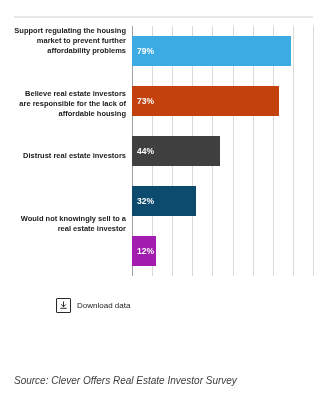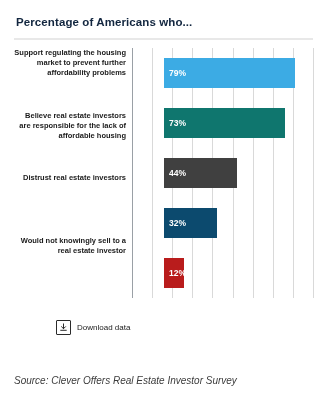--- a/index.html
+++ b/index.html
@@ -68,21 +68,20 @@
     position: absolute;
     inset: 0;
     display: flex;
     flex-direction: column;
   }
   .row {
     flex: 1 1 0;
     display: flex;
     align-items: center;
     position: relative;
-    padding-left: 32px;
   }
   .bar {
     height: 30px;
     position: relative;
     display: flex;
     align-items: center;
   }
   .bar-label {
     font-size: 8.5px;
     font-weight: bold;
@@ -141,21 +140,20 @@
     font-size: 10px;
     color: #3c3c3c;
     font-style: italic;
   }
 </style>
 </head>
 <body>
 
 <div class="page">
 
-  <div class="title">Percentage of Americans who...</div>
   <div class="rule"></div>
 
   <div class="chart">
 
     <div class="cat-labels">
       <div class="cat-cell">
         <div class="cat-text">Support regulating the housing market to prevent further affordability problems</div>
       </div>
       <div class="cat-cell">
         <div class="cat-text">Believe real estate investors are responsible for the lack of affordable housing</div>
@@ -182,36 +180,36 @@
           <div class="gridline" style="left: 88.8889%;"></div>
           <div class="gridline" style="left: 100%;"></div>
         </div>
       <div class="rows">
         <div class="row">
           <div class="bar" style="width: 87.7778%; background: rgb(60, 171, 228);">
             <span class="bar-label">79%</span>
           </div>
         </div>
         <div class="row">
-          <div class="bar" style="width: 81.1111%; background: #0f766e;">
+          <div class="bar" style="width: 81.1111%; background: #c2410c;">
             <span class="bar-label">73%</span>
           </div>
         </div>
         <div class="row">
           <div class="bar" style="width: 48.8889%; background: #404040;">
             <span class="bar-label">44%</span>
           </div>
         </div>
         <div class="row">
           <div class="bar" style="width: 35.5556%; background: #0c4a6e;">
             <span class="bar-label">32%</span>
           </div>
         </div>
         <div class="row">
-          <div class="bar" style="width: 13.3333%; background: #b91c1c;">
+          <div class="bar" style="width: 13.3333%; background: #a21caf;">
             <span class="bar-label">12%</span>
           </div>
         </div>
       </div>
     </div>
   </div>
 
   <div class="download">
     <span class="dl-icon">
       <svg width="9" height="9" viewBox="0 0 9 9">

